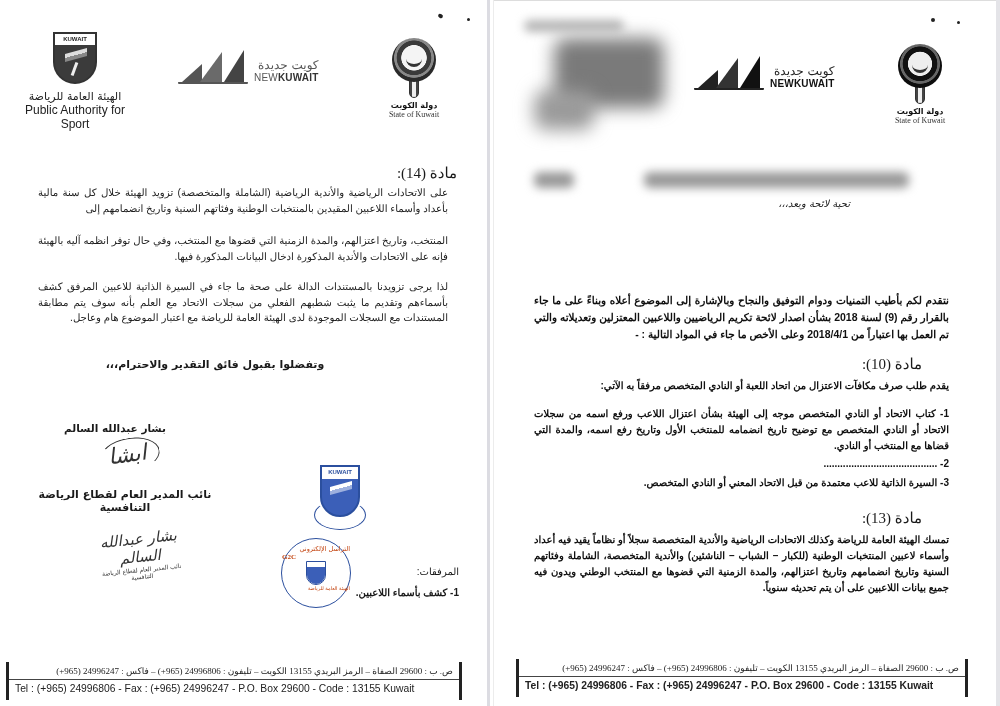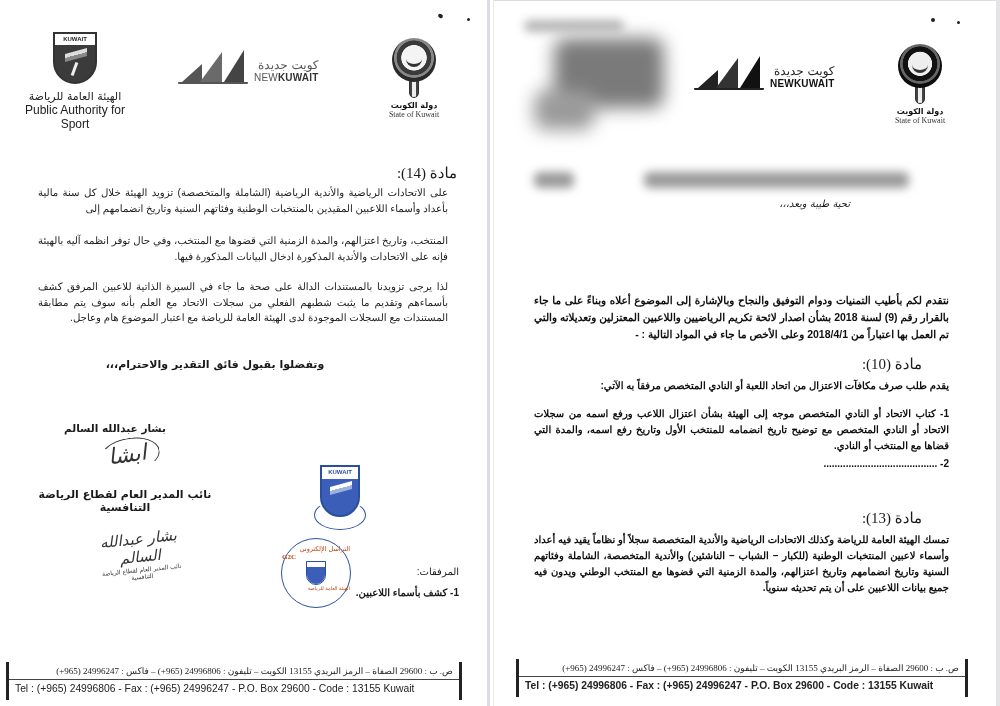--- a/index.html
+++ b/index.html
@@ -185,29 +185,30 @@
     <div class="seal" style="background: radial-gradient(circle at 50% 45%, #eee 0 36%, #111 38% 52%, #666 54% 60%, #0d0d0d 62% 100%);"></div>
     <div class="stem"></div>
     <div class="ar">دولة الكويت</div>
     <div class="en">State of Kuwait</div>
   </div>
 
   <div class="blur-line" style="left:30px;top:20px;width:100px;height:12px;background:#b5b5b5;"></div>
   <div class="blur-line" style="left:40px;top:172px;width:40px;height:16px;"></div>
   <div class="blur-line" style="left:150px;top:172px;width:265px;height:16px;"></div>
 
-  <div class="greeting" style="right:150px;top:198px;">تحية طيبة وبعد،،،</div>
+  <div class="greeting" style="right:150px;top:198px;">تحية لائحة وبعد،،،</div>
 
 
   <div class="para bold" style="left:40px;width:415px;top:280px;">نتقدم لكم بأطيب التمنيات ودوام التوفيق والنجاح وبالإشارة إلى الموضوع أعلاه وبناءً على ما جاء بالقرار رقم (9) لسنة 2018 بشأن اصدار لائحة تكريم الرياضيين واللاعبين المعتزلين وتعديلاته والتي تم العمل بها اعتباراً من 2018/4/1 وعلى الأخص ما جاء في المواد التالية : -</div>
 
   <div class="art-heading" style="right:78px;top:355px;">مادة (10):</div>
   <div class="list-item" style="left:40px;width:415px;top:378px;">يقدم طلب صرف مكافآت الاعتزال من اتحاد اللعبة أو النادي المتخصص مرفقاً به الآتي:</div>
   <div class="list-item" style="left:40px;width:415px;top:406px;">1- كتاب الاتحاد أو النادي المتخصص موجه إلى الهيئة بشأن اعتزال اللاعب ورفع اسمه من سجلات الاتحاد أو النادي المتخصص مع توضيح تاريخ انضمامه للمنتخب الأول وتاريخ رفع اسمه، والمدة التي قضاها مع المنتخب أو النادي.</div>
   <div class="list-item" style="left:200px;width:255px;top:456px;">2- .........................................</div>
+  <div class="list-item" style="left:40px;width:415px;top:475px;">3- السيرة الذاتية للاعب معتمدة من قبل الاتحاد المعني أو النادي المتخصص.</div>
 
   <div class="art-heading" style="right:78px;top:509px;">مادة (13):</div>
   <div class="list-item" style="left:40px;width:415px;top:532px;">تمسك الهيئة العامة للرياضة وكذلك الاتحادات الرياضية والأندية المتخصصة سجلاً أو نظاماً يقيد فيه أعداد وأسماء لاعبين المنتخبات الوطنية (للكبار – الشباب – الناشئين) والأندية المتخصصة، الشاملة وفئاتهم السنية وتاريخ انضمامهم وتاريخ اعتزالهم، والمدة الزمنية التي قضوها مع المنتخب الوطني ويدون فيه جميع بيانات اللاعبين على أن يتم تحديثه سنوياً.</div>
 
   <div class="footer" style="left:22px;width:452px;top:659px;">
     <div class="row1">ص. ب : 29600   الصفاة – الرمز البريدي 13155 الكويت – تليفون :  24996806 (965+) – فاكس :  24996247 (965+)</div>
     <div class="row2" style="font-weight:bold;">Tel : (+965) 24996806 - Fax : (+965) 24996247 - P.O. Box 29600 - Code : 13155 Kuwait</div>
   </div>
 </div>
 

